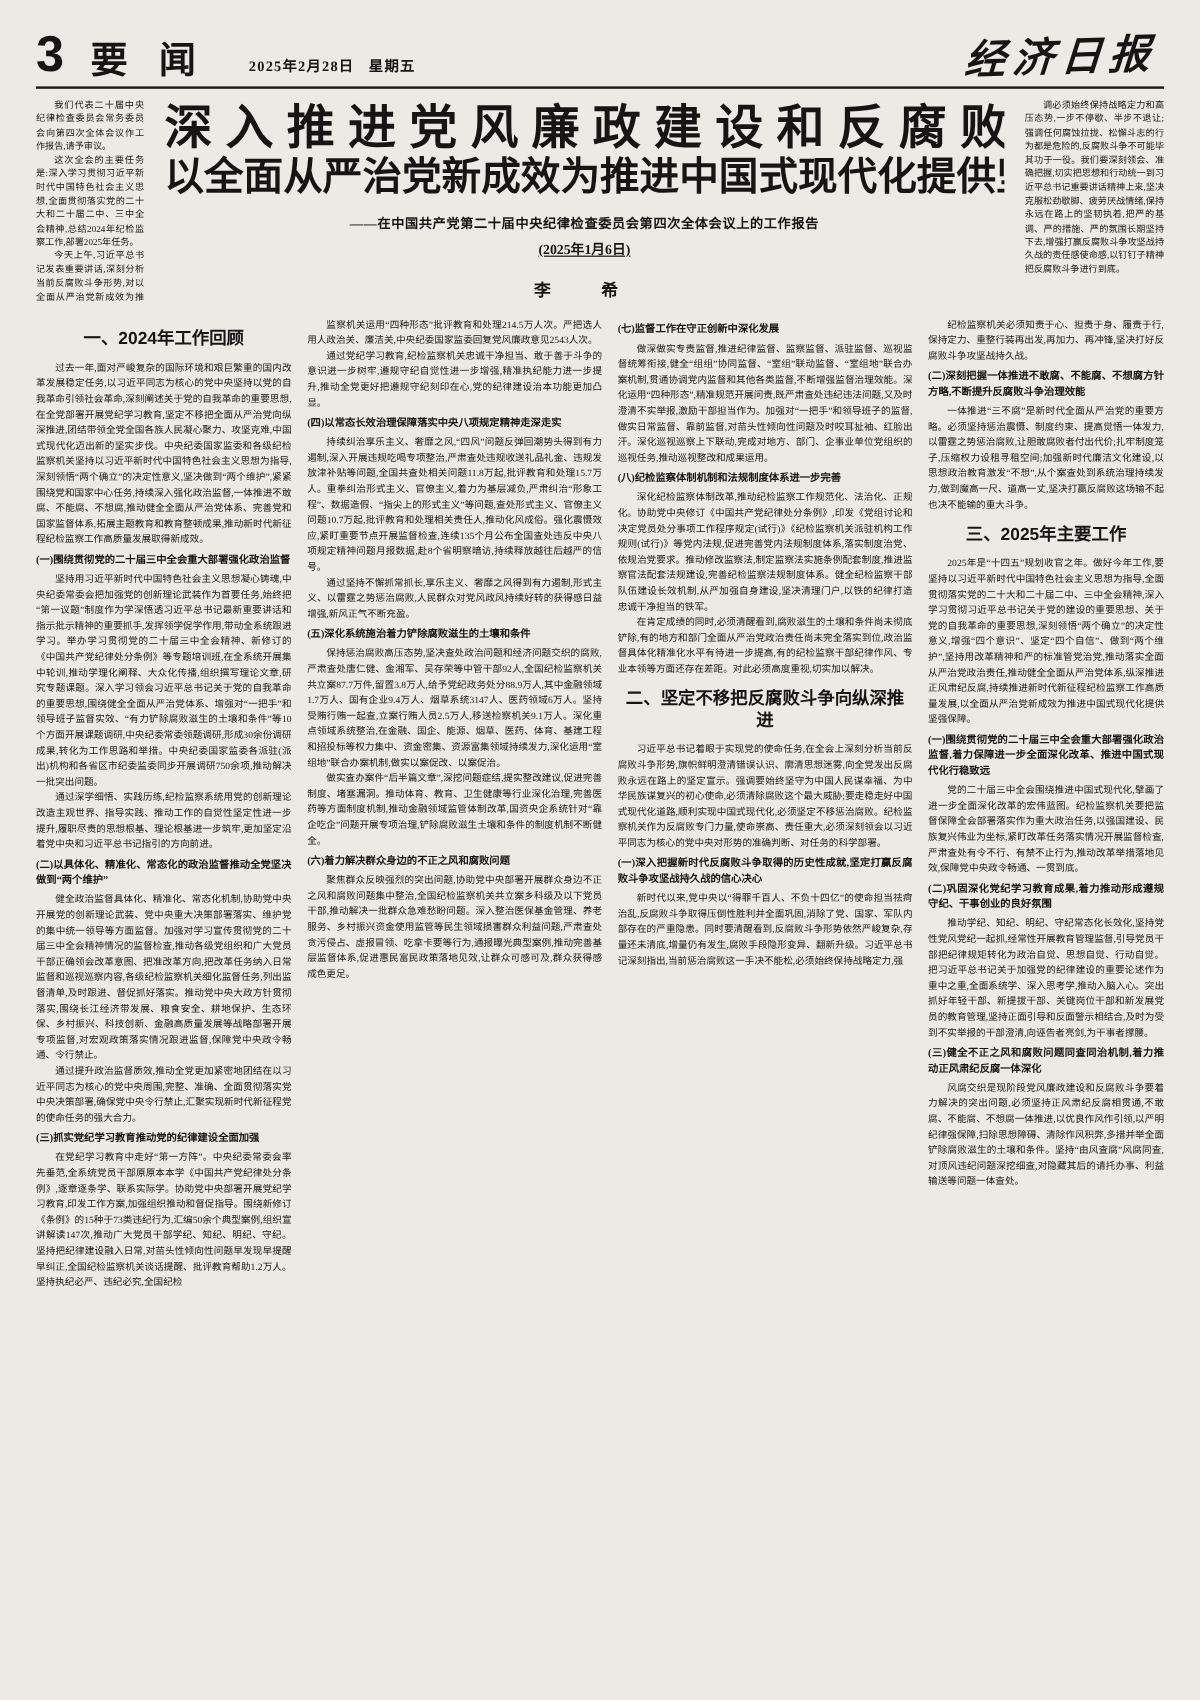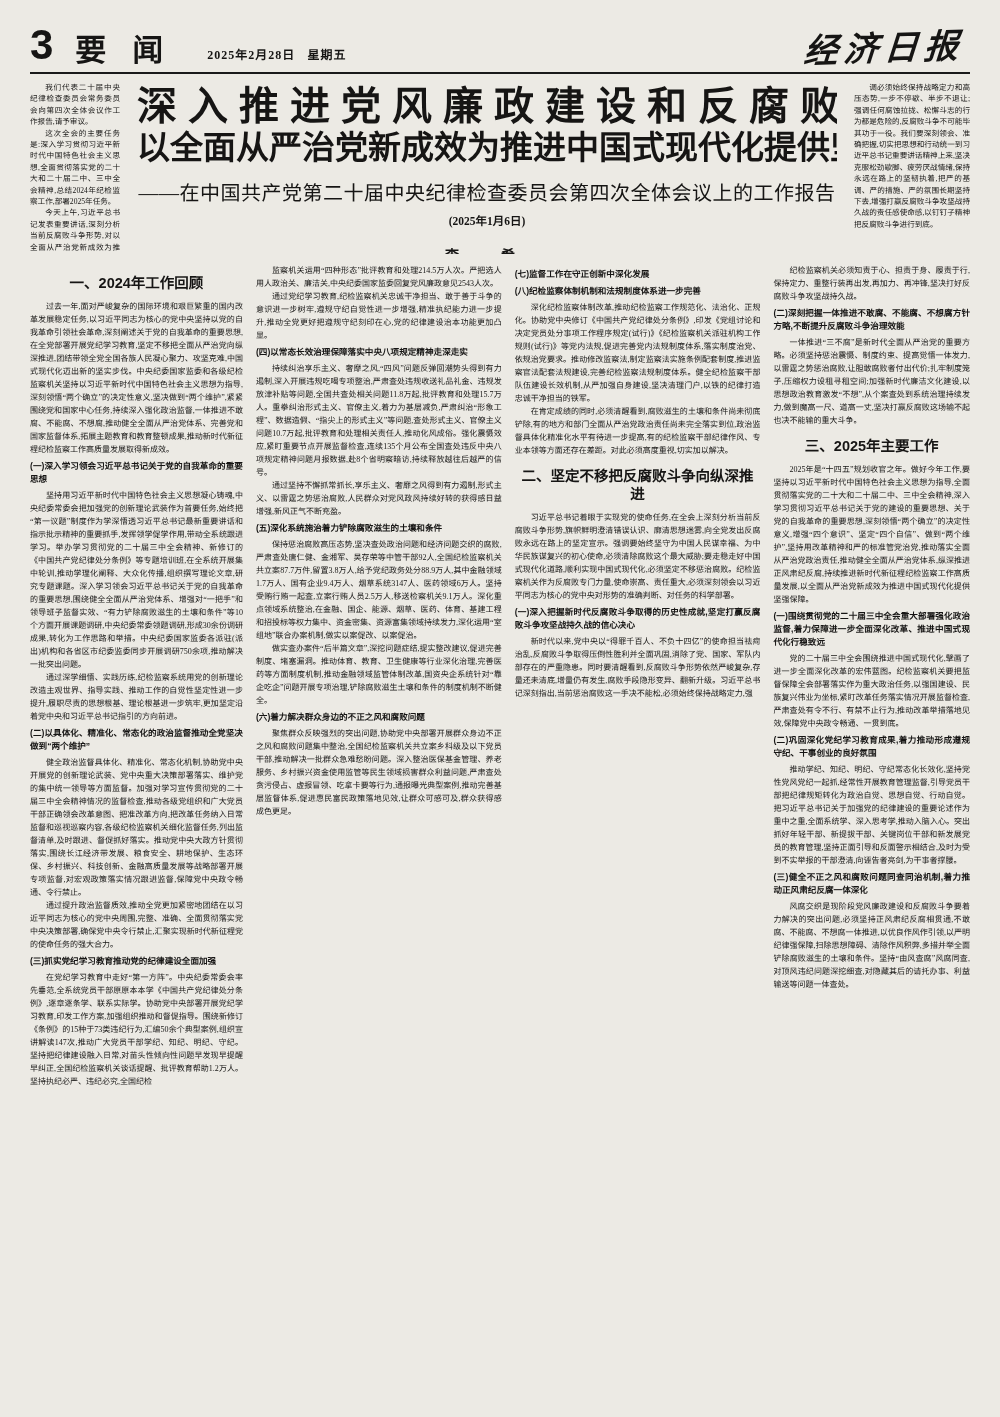--- a/index.html
+++ b/index.html
@@ -26,33 +26,33 @@
 
   
   .topband{display:grid;grid-template-columns:90px 1fr 116px;gap:17px;
        height:172px;margin-top:8px;}
   .narrowcol{font-size:7.6px;line-height:11.4px;text-align:justify;overflow:hidden;}
   .narrowcol p{margin:0;text-indent:2em;}
   .headline{ text-align:center;overflow:hidden;}
   .hl1{font-size:40px;line-height:1.15;font-weight:900;letter-spacing:11px;white-space:nowrap;
        font-family:"Liberation Serif",serif;margin-top:2px;}
   .hl2{font-size:33px;line-height:1.15;font-weight:900;letter-spacing:0px;white-space:nowrap;}
-  .hl-sub{font-size:20px;font-weight:400;margin-top:9px;letter-spacing:.5px;}
-  .hl-date{font-size:11.5px;font-weight:700;margin-top:6px;}
+  .hl-sub{font-size:11px;font-weight:700;margin-top:9px;letter-spacing:.5px;}
+  .hl-date{font-size:11.5px;font-weight:700;margin-top:6px;text-decoration:underline;}
   .hl-author{font-size:14px;font-weight:700;margin-top:16px;letter-spacing:14px;}
 
   
   .bodyband{display:grid;grid-template-columns:1.04fr 1.2fr 1.2fr 0.96fr;gap:13px;
        height:1146px;margin-top:10px;overflow:hidden;}
   .col{overflow:hidden;text-align:justify;}
   .col p{margin:0;font-size:8px;line-height:13px;text-indent:2em;}
   .col h2.part{font-size:14.5px;line-height:1.25;text-align:center;margin:10px 0 8px 0;
        font-family:"Liberation Sans",sans-serif;font-weight:900;text-indent:0;}
   .col h3.sub{font-size:8.6px;line-height:13px;margin:4px 0 3px 0;font-weight:900;
-       font-family:Liberation Sans, sans-serif;text-indent:0;}
+       font-family:Liberation Serif, serif;text-indent:0;}
 </style>
 </head>
 <body>
 
 <div class="page">
 
   <div class="hdr">
     <div class="hdr-left">
       <span class="page-num">3</span>
       <span class="section-name">要闻</span>
@@ -79,21 +79,21 @@
     </div>
     <div class="narrowcol">
         <p>调必须始终保持战略定力和高压态势,一步不停歇、半步不退让;强调任何腐蚀拉拢、松懈斗志的行为都是危险的,反腐败斗争不可能毕其功于一役。我们要深刻领会、准确把握,切实把思想和行动统一到习近平总书记重要讲话精神上来,坚决克服松劲歇脚、疲劳厌战情绪,保持永远在路上的坚韧执着,把严的基调、严的措施、严的氛围长期坚持下去,增强打赢反腐败斗争攻坚战持久战的责任感使命感,以钉钉子精神把反腐败斗争进行到底。</p>
       </div>
   </div>
 
   <div class="bodyband">
     <div class="col">
         <h2 class="part">一、2024年工作回顾</h2>
         <p class="p">过去一年,面对严峻复杂的国际环境和艰巨繁重的国内改革发展稳定任务,以习近平同志为核心的党中央坚持以党的自我革命引领社会革命,深刻阐述关于党的自我革命的重要思想,在全党部署开展党纪学习教育,坚定不移把全面从严治党向纵深推进,团结带领全党全国各族人民凝心聚力、攻坚克难,中国式现代化迈出新的坚实步伐。中央纪委国家监委和各级纪检监察机关坚持以习近平新时代中国特色社会主义思想为指导,深刻领悟“两个确立”的决定性意义,坚决做到“两个维护”,紧紧围绕党和国家中心任务,持续深入强化政治监督,一体推进不敢腐、不能腐、不想腐,推动健全全面从严治党体系、完善党和国家监督体系,拓展主题教育和教育整顿成果,推动新时代新征程纪检监察工作高质量发展取得新成效。</p>
-        <h3 class="sub">(一)深入学习领会习近平总书记关于党的自我革命的重要思想</h3>
+        <h3 class="sub">(一)围绕贯彻党的二十届三中全会重大部署强化政治监督</h3>
         <p class="p">坚持用习近平新时代中国特色社会主义思想凝心铸魂,中央纪委常委会把加强党的创新理论武装作为首要任务,始终把“第一议题”制度作为学深悟透习近平总书记最新重要讲话和指示批示精神的重要抓手,发挥领学促学作用,带动全系统跟进学习。举办学习贯彻党的二十届三中全会精神、新修订的《中国共产党纪律处分条例》等专题培训班,在全系统开展集中轮训,推动学理化阐释、大众化传播,组织撰写理论文章,研究专题课题。深入学习领会习近平总书记关于党的自我革命的重要思想,围绕健全全面从严治党体系、增强对“一把手”和领导班子监督实效、“有力铲除腐败滋生的土壤和条件”等10个方面开展课题调研,中央纪委常委领题调研,形成30余份调研成果,转化为工作思路和举措。中央纪委国家监委各派驻(派出)机构和各省区市纪委监委同步开展调研750余项,推动解决一批突出问题。</p>
         <p class="p">通过深学细悟、实践历练,纪检监察系统用党的创新理论改造主观世界、指导实践、推动工作的自觉性坚定性进一步提升,履职尽责的思想根基、理论根基进一步筑牢,更加坚定沿着党中央和习近平总书记指引的方向前进。</p>
         <h3 class="sub">(二)以具体化、精准化、常态化的政治监督推动全党坚决做到“两个维护”</h3>
         <p class="p">健全政治监督具体化、精准化、常态化机制,协助党中央开展党的创新理论武装、党中央重大决策部署落实、维护党的集中统一领导等方面监督。加强对学习宣传贯彻党的二十届三中全会精神情况的监督检查,推动各级党组织和广大党员干部正确领会改革意图、把准改革方向,把改革任务纳入日常监督和巡视巡察内容,各级纪检监察机关细化监督任务,列出监督清单,及时跟进、督促抓好落实。推动党中央大政方针贯彻落实,围绕长江经济带发展、粮食安全、耕地保护、生态环保、乡村振兴、科技创新、金融高质量发展等战略部署开展专项监督,对宏观政策落实情况跟进监督,保障党中央政令畅通、令行禁止。</p>
         <p class="p">通过提升政治监督质效,推动全党更加紧密地团结在以习近平同志为核心的党中央周围,完整、准确、全面贯彻落实党中央决策部署,确保党中央令行禁止,汇聚实现新时代新征程党的使命任务的强大合力。</p>
         <h3 class="sub">(三)抓实党纪学习教育推动党的纪律建设全面加强</h3>
         <p class="p">在党纪学习教育中走好“第一方阵”。中央纪委常委会率先垂范,全系统党员干部原原本本学《中国共产党纪律处分条例》,逐章逐条学、联系实际学。协助党中央部署开展党纪学习教育,印发工作方案,加强组织推动和督促指导。围绕新修订《条例》的15种于73类违纪行为,汇编50余个典型案例,组织宣讲解读147次,推动广大党员干部学纪、知纪、明纪、守纪。坚持把纪律建设融入日常,对苗头性倾向性问题早发现早提醒早纠正,全国纪检监察机关谈话提醒、批评教育帮助1.2万人。坚持执纪必严、违纪必究,全国纪检</p>
       </div>
     <div class="col">
         <p class="p">监察机关运用“四种形态”批评教育和处理214.5万人次。严把选人用人政治关、廉洁关,中央纪委国家监委回复党风廉政意见2543人次。</p>
@@ -102,20 +102,21 @@
         <p class="p">持续纠治享乐主义、奢靡之风,“四风”问题反弹回潮势头得到有力遏制,深入开展违规吃喝专项整治,严肃查处违规收送礼品礼金、违规发放津补贴等问题,全国共查处相关问题11.8万起,批评教育和处理15.7万人。重拳纠治形式主义、官僚主义,着力为基层减负,严肃纠治“形象工程”、数据造假、“指尖上的形式主义”等问题,查处形式主义、官僚主义问题10.7万起,批评教育和处理相关责任人,推动化风成俗。强化震慑效应,紧盯重要节点开展监督检查,连续135个月公布全国查处违反中央八项规定精神问题月报数据,赴8个省明察暗访,持续释放越往后越严的信号。</p>
         <p class="p">通过坚持不懈抓常抓长,享乐主义、奢靡之风得到有力遏制,形式主义、以雷霆之势惩治腐败,人民群众对党风政风持续好转的获得感日益增强,新风正气不断充盈。</p>
         <h3 class="sub">(五)深化系统施治着力铲除腐败滋生的土壤和条件</h3>
         <p class="p">保持惩治腐败高压态势,坚决查处政治问题和经济问题交织的腐败,严肃查处唐仁健、金湘军、吴存荣等中管干部92人,全国纪检监察机关共立案87.7万件,留置3.8万人,给予党纪政务处分88.9万人,其中金融领域1.7万人、国有企业9.4万人、烟草系统3147人、医药领域6万人。坚持受贿行贿一起查,立案行贿人员2.5万人,移送检察机关9.1万人。深化重点领域系统整治,在金融、国企、能源、烟草、医药、体育、基建工程和招投标等权力集中、资金密集、资源富集领域持续发力,深化运用“室组地”联合办案机制,做实以案促改、以案促治。</p>
         <p class="p">做实查办案件“后半篇文章”,深挖问题症结,提实整改建议,促进完善制度、堵塞漏洞。推动体育、教育、卫生健康等行业深化治理,完善医药等方面制度机制,推动金融领域监管体制改革,国资央企系统针对“靠企吃企”问题开展专项治理,铲除腐败滋生土壤和条件的制度机制不断健全。</p>
         <h3 class="sub">(六)着力解决群众身边的不正之风和腐败问题</h3>
         <p class="p">聚焦群众反映强烈的突出问题,协助党中央部署开展群众身边不正之风和腐败问题集中整治,全国纪检监察机关共立案乡科级及以下党员干部,推动解决一批群众急难愁盼问题。深入整治医保基金管理、养老服务、乡村振兴资金使用监管等民生领域损害群众利益问题,严肃查处贪污侵占、虚报冒领、吃拿卡要等行为,通报曝光典型案例,推动完善基层监督体系,促进惠民富民政策落地见效,让群众可感可及,群众获得感成色更足。</p>
       </div>
     <div class="col">
         <h3 class="sub">(七)监督工作在守正创新中深化发展</h3>
+        <p class="p">做深做实专责监督,推进纪律监督、监察监督、派驻监督、巡视监督统筹衔接,健全“组组”协同监督、“室组”联动监督、“室组地”联合办案机制,贯通协调党内监督和其他各类监督,不断增强监督治理效能。深化运用“四种形态”,精准规范开展问责,既严肃查处违纪违法问题,又及时澄清不实举报,激励干部担当作为。加强对“一把手”和领导班子的监督,做实日常监督、靠前监督,对苗头性倾向性问题及时咬耳扯袖、红脸出汗。深化巡视巡察上下联动,完成对地方、部门、企事业单位党组织的巡视任务,推动巡视整改和成果运用。</p>
         <h3 class="sub">(八)纪检监察体制机制和法规制度体系进一步完善</h3>
         <p class="p">深化纪检监察体制改革,推动纪检监察工作规范化、法治化、正规化。协助党中央修订《中国共产党纪律处分条例》,印发《党组讨论和决定党员处分事项工作程序规定(试行)》《纪检监察机关派驻机构工作规则(试行)》等党内法规,促进完善党内法规制度体系,落实制度治党、依规治党要求。推动修改监察法,制定监察法实施条例配套制度,推进监察官法配套法规建设,完善纪检监察法规制度体系。健全纪检监察干部队伍建设长效机制,从严加强自身建设,坚决清理门户,以铁的纪律打造忠诚干净担当的铁军。</p>
         <p class="p">在肯定成绩的同时,必须清醒看到,腐败滋生的土壤和条件尚未彻底铲除,有的地方和部门全面从严治党政治责任尚未完全落实到位,政治监督具体化精准化水平有待进一步提高,有的纪检监察干部纪律作风、专业本领等方面还存在差距。对此必须高度重视,切实加以解决。</p>
         <h2 class="part">二、坚定不移把反腐败斗争向纵深推进</h2>
         <p class="p">习近平总书记着眼于实现党的使命任务,在全会上深刻分析当前反腐败斗争形势,旗帜鲜明澄清错误认识、廓清思想迷雾,向全党发出反腐败永远在路上的坚定宣示。强调要始终坚守为中国人民谋幸福、为中华民族谋复兴的初心使命,必须清除腐败这个最大威胁;要走稳走好中国式现代化道路,顺利实现中国式现代化,必须坚定不移惩治腐败。纪检监察机关作为反腐败专门力量,使命崇高、责任重大,必须深刻领会以习近平同志为核心的党中央对形势的准确判断、对任务的科学部署。</p>
         <h3 class="sub">(一)深入把握新时代反腐败斗争取得的历史性成就,坚定打赢反腐败斗争攻坚战持久战的信心决心</h3>
         <p class="p">新时代以来,党中央以“得罪千百人、不负十四亿”的使命担当祛疴治乱,反腐败斗争取得压倒性胜利并全面巩固,消除了党、国家、军队内部存在的严重隐患。同时要清醒看到,反腐败斗争形势依然严峻复杂,存量还未清底,增量仍有发生,腐败手段隐形变异、翻新升级。习近平总书记深刻指出,当前惩治腐败这一手决不能松,必须始终保持战略定力,强</p>
       </div>
     <div class="col">
         <p class="p">纪检监察机关必须知责于心、担责于身、履责于行,保持定力、重整行装再出发,再加力、再冲锋,坚决打好反腐败斗争攻坚战持久战。</p>

